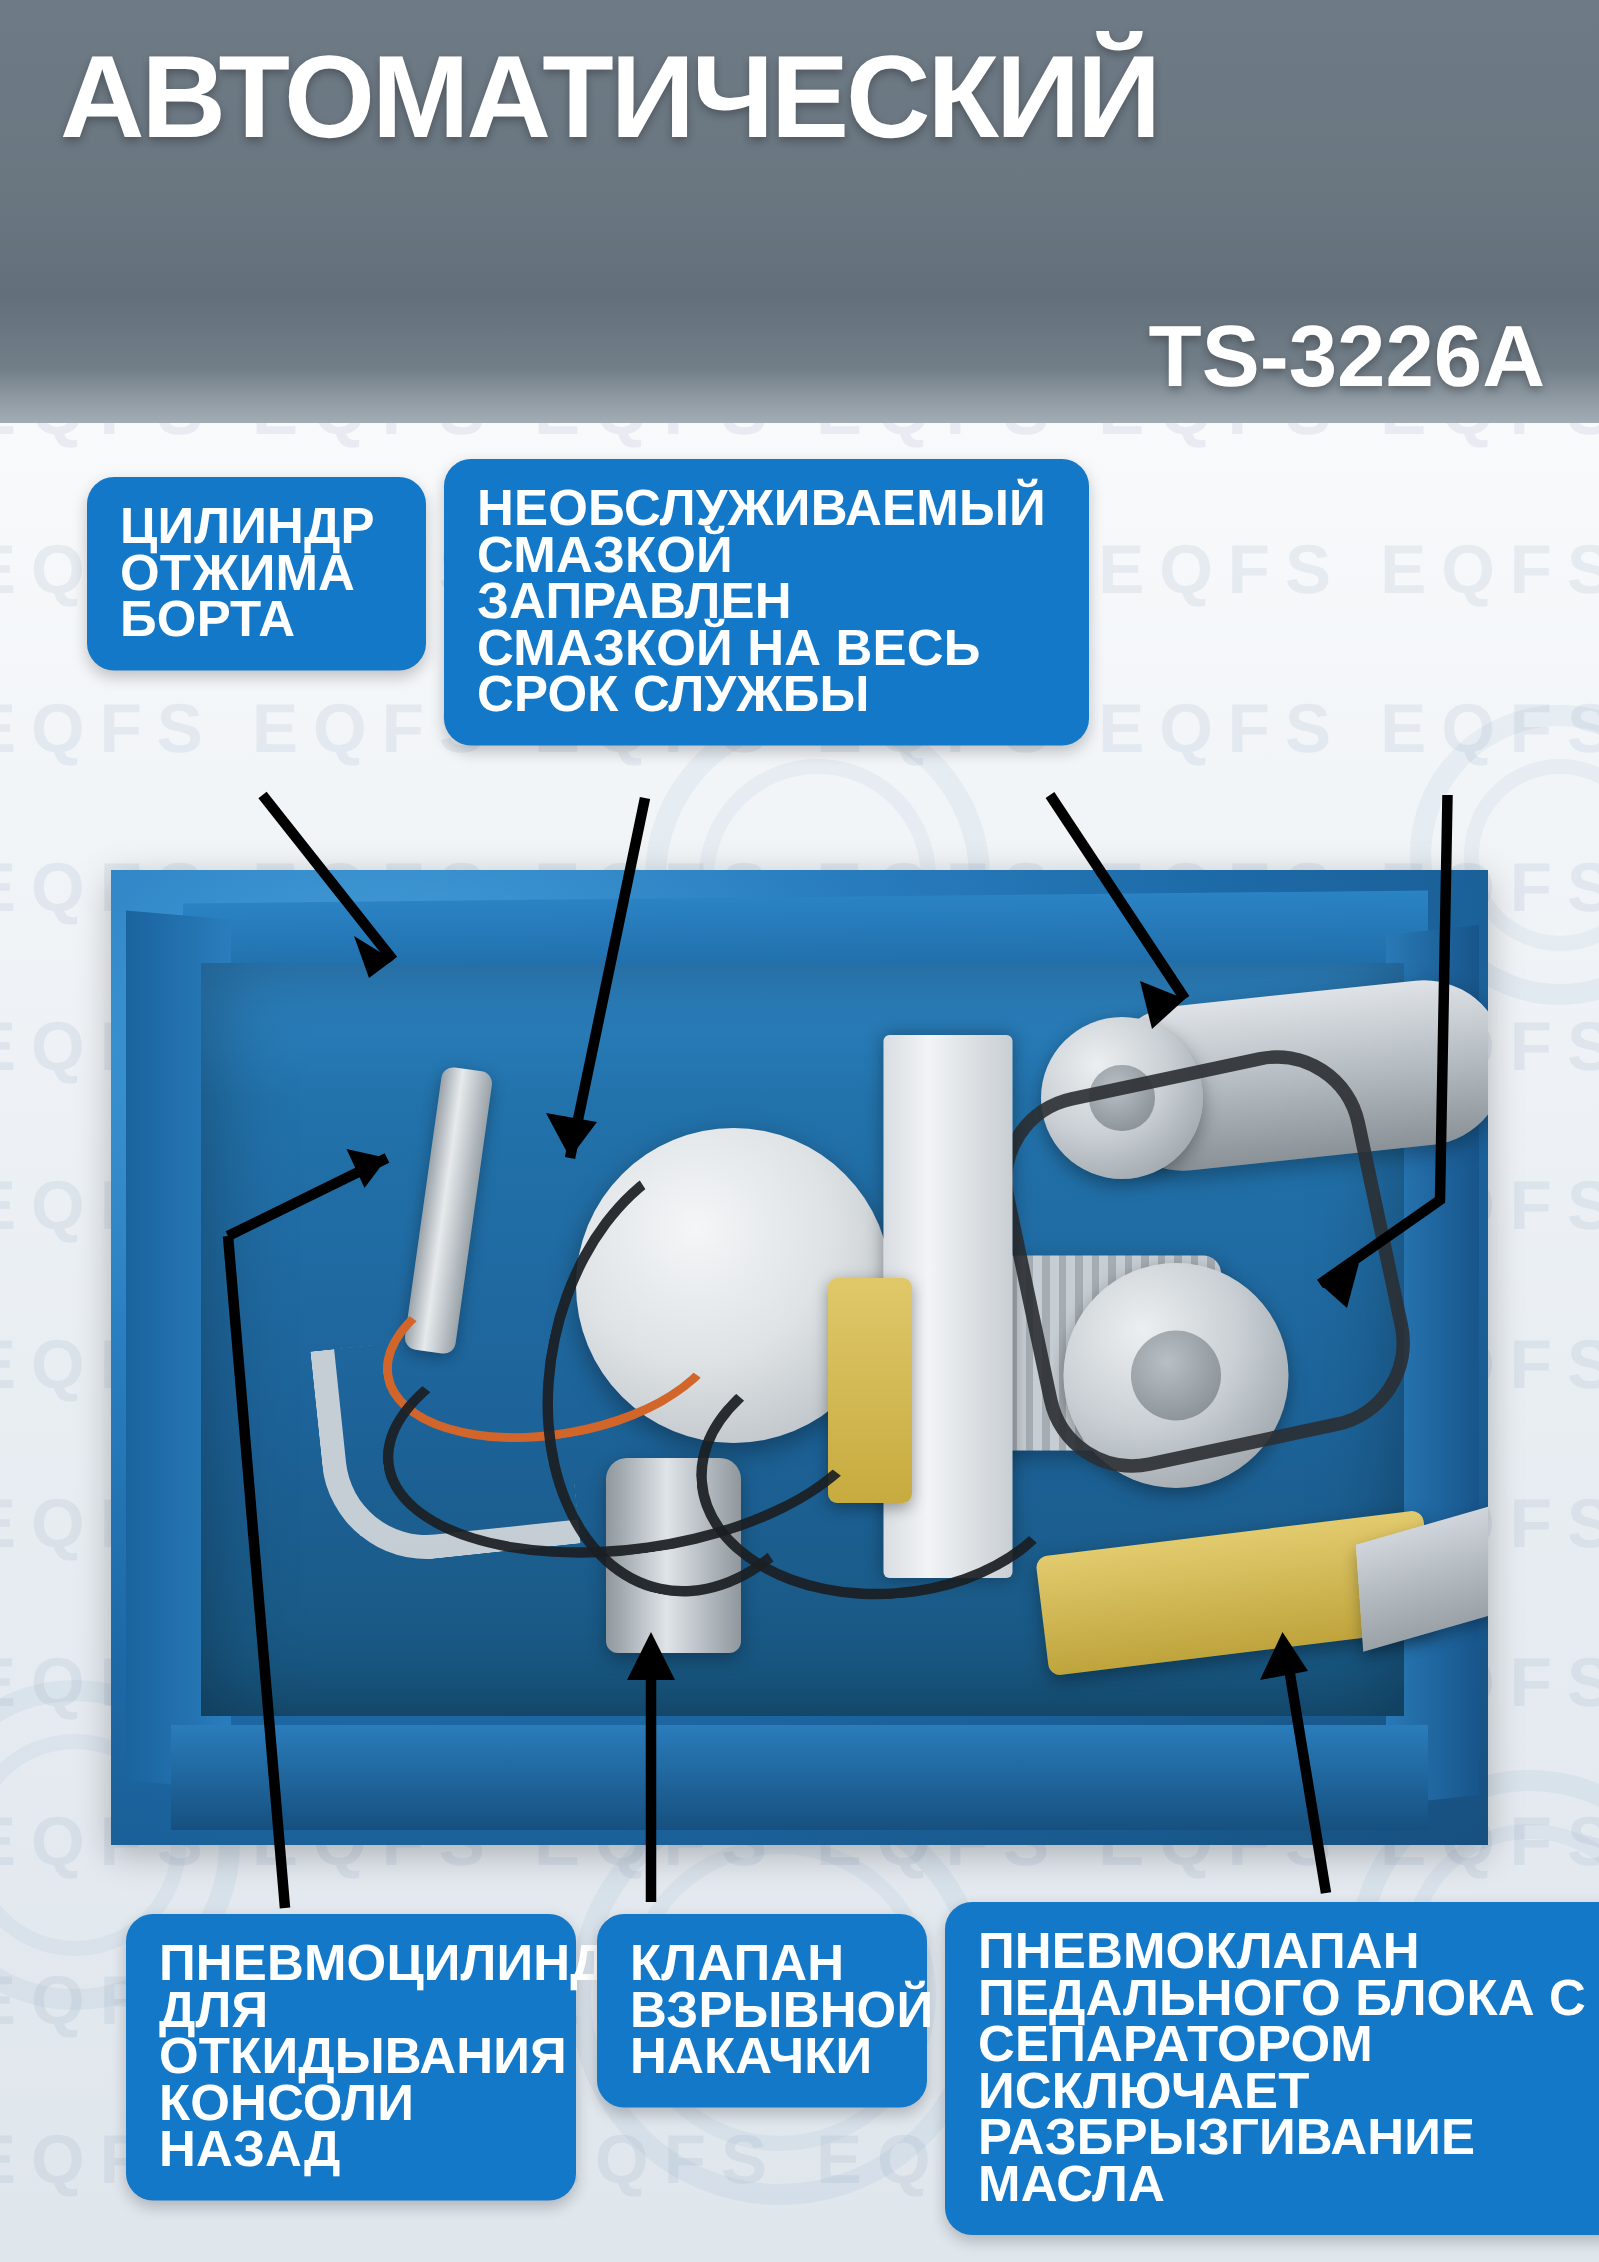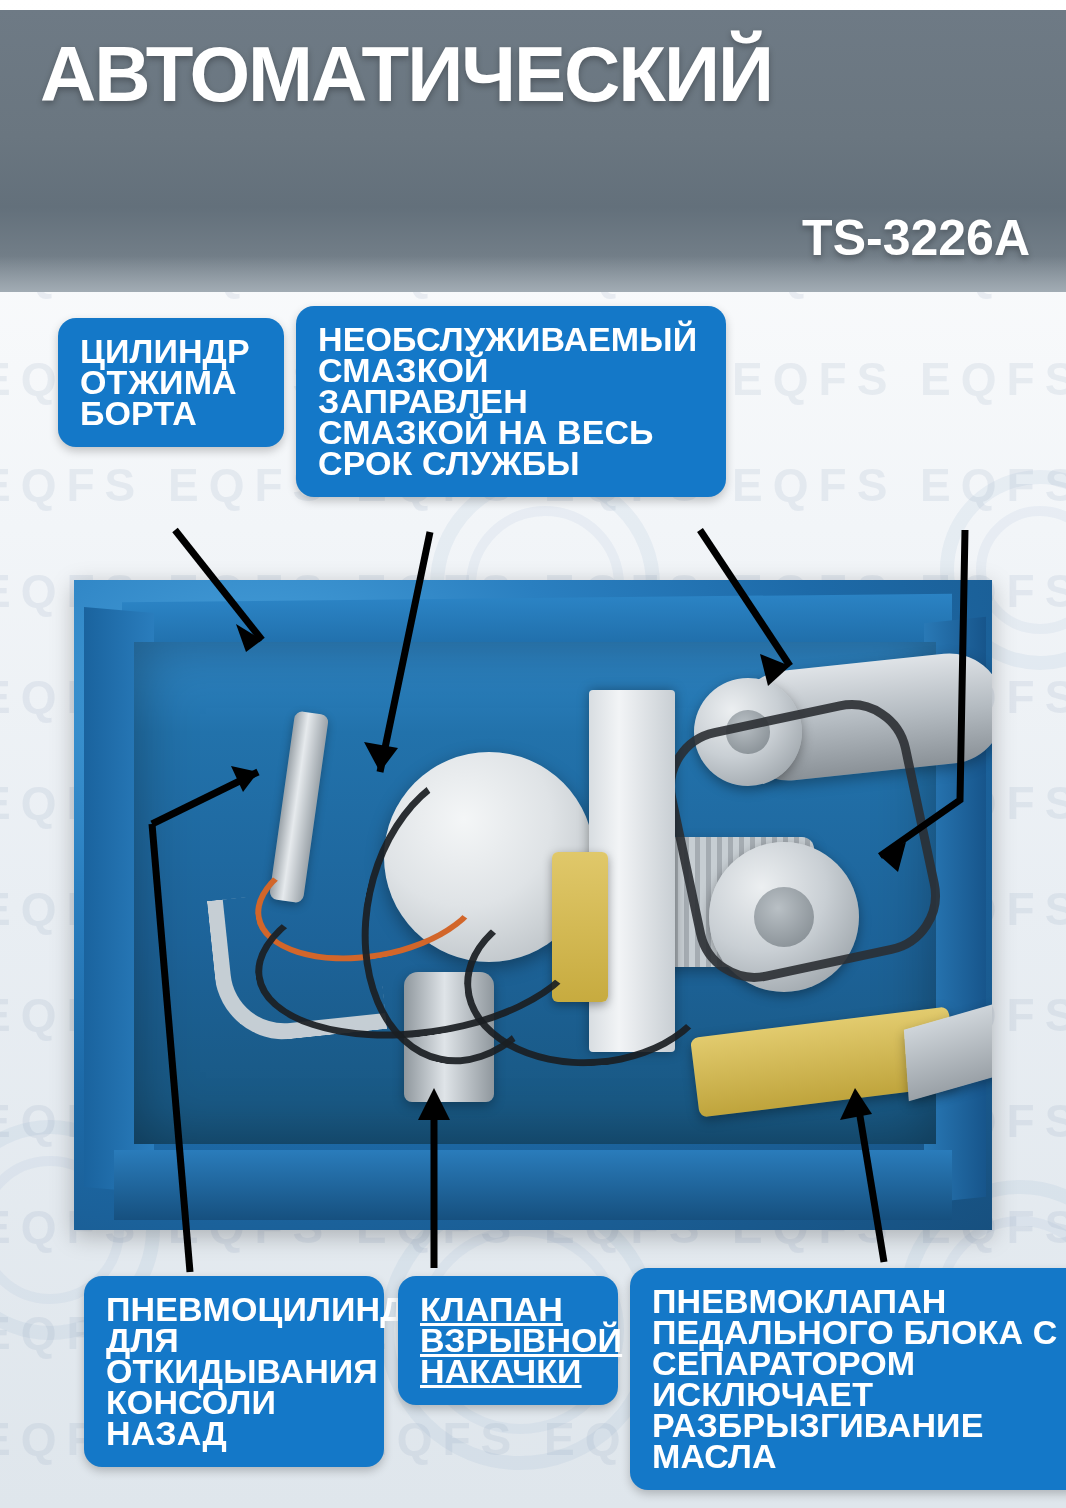--- a/index.html
+++ b/index.html
@@ -15,21 +15,21 @@
     width: 1066px;
     height: 1508px;
     overflow: hidden;
     background: linear-gradient(180deg, #ffffff 0%, #f2f5f8 35%, #e9eef3 60%, #dfe6ec 100%);
   }
 
   
   .header-band {
     position: absolute;
     left: 0;
-    top: 10px;
+    top: 0;
     width: 1066px;
     height: 282px;
     background: linear-gradient(180deg, #6e7a85 0%, #6a7680 45%, #63707b 70%, #7d8891 100%);
     overflow: hidden;
   }
   .header-band::after {
     content: "";
     position: absolute;
     left: 0; right: 0; bottom: 0;
     height: 36px;
@@ -53,21 +53,21 @@
   .title-2 {
     left: 46px;
     top: 128px;
     font-size: 62px;
     line-height: 64px;
     letter-spacing: -1px;
   }
   .title-3 {
     right: 36px;
     top: 212px;
-    font-size: 50px;
+    font-size: 58px;
     line-height: 52px;
     letter-spacing: 0px;
   }
 
   
   .watermarks {
     position: absolute;
     inset: 0;
     pointer-events: none;
     overflow: hidden;
@@ -274,21 +274,21 @@
     font-size: 34px;
     line-height: 31px;
     padding: 18px 22px;
     box-sizing: border-box;
     letter-spacing: 0.1px;
   }
   .c-cylinder  { left: 58px;  top: 318px; width: 226px; }
   .c-reducer   { left: 296px; top: 306px; width: 430px; }
   .c-motor     { left: 744px; top: 306px; width: 270px; }
   .c-pneumo    { left: 84px;  top: 1276px; width: 300px; }
-  .c-valve     { left: 398px; top: 1276px; width: 220px; text-decoration: underline; }
+  .c-valve     { left: 398px; top: 1276px; width: 220px; }
   .c-pedal     { left: 630px; top: 1268px; width: 456px; }
 
   
   .pointers {
     position: absolute;
     inset: 0;
     pointer-events: none;
   }
 </style>
 </head>

